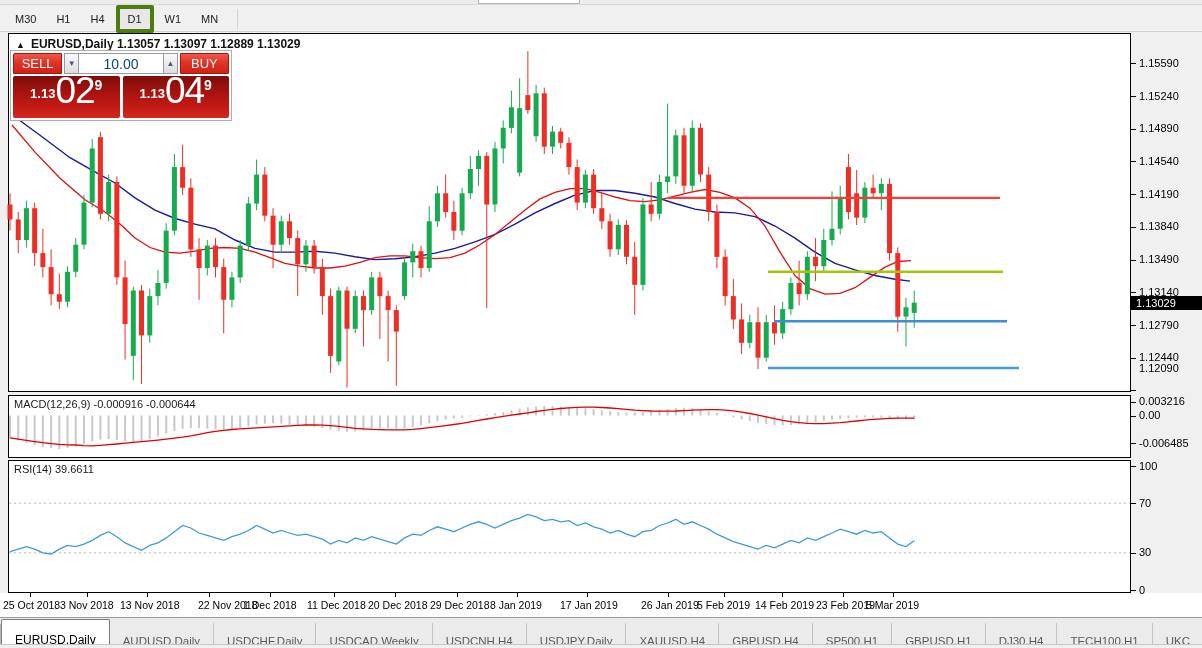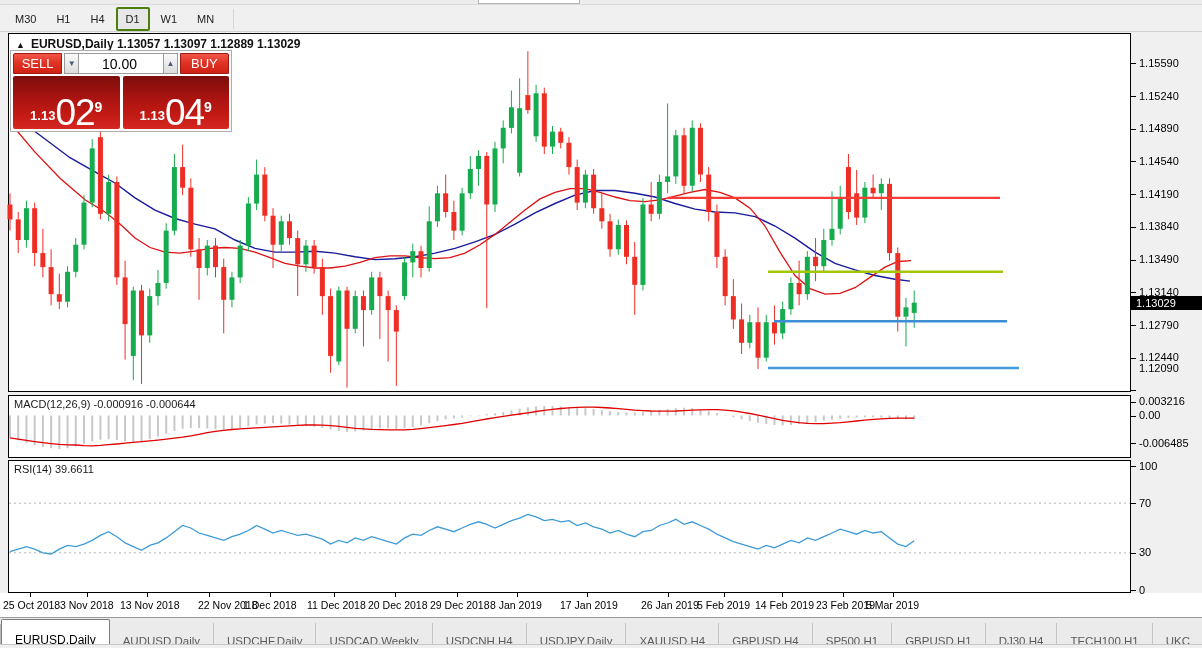--- a/index.html
+++ b/index.html
@@ -4,21 +4,21 @@
 <style>
   * { margin:0; padding:0; box-sizing:border-box; }
   html,body { width:1202px; height:648px; overflow:hidden; }
   body { font-family:"Liberation Sans", sans-serif; background:#f0f0f0; position:relative; }
 
   
   #top-sliver { position:absolute; left:0; top:0; width:1202px; height:5px; background:#ececec; border-bottom:1px solid #d9d9d9; }
   #top-sliver .white-box { position:absolute; left:478px; top:0; width:102px; height:4px; background:#fff; border:1px solid #b5b5b5; border-top:none; }
   #tf-toolbar { position:absolute; left:0; top:6px; width:1202px; height:26px; background:#f0f0f0; border-bottom:1px solid #d0d0d0; display:flex; align-items:center; padding-left:6px; }
   .tf-btn { font-size:11px; color:#222; padding:4px 8px; margin-right:2px; border:1px solid transparent; border-radius:2px; cursor:default; }
-  .tf-btn.active { background:#e7e7e7; border:2px solid #4d7c0f; }
+  .tf-btn.active { background:#e7e7e7; border:4px solid #4d7c0f; }
   #tf-sep { width:1px; height:20px; background:#d5d5d5; margin-left:8px; }
 
   
   .panel { position:absolute; background:#fff; border:1px solid #000; }
   #main-panel { left:8px; top:33px; width:1123px; height:359px; }
   #macd-panel { left:8px; top:395px; width:1123px; height:63px; }
   #rsi-panel  { left:8px; top:460px; width:1123px; height:133px; }
   #chart-svg { position:absolute; left:0; top:0; z-index:5; pointer-events:none; }
 
   #symbol-header { position:absolute; left:16px; top:37px; z-index:8; font-size:12px; font-weight:bold; color:#111; }
@@ -37,23 +37,23 @@
   .date-label { position:absolute; top:6px; font-size:10.5px; color:#000; white-space:nowrap; }
   .date-tick { position:absolute; top:0; width:1px; height:4px; background:#000; }
 
   
   #trade-panel { position:absolute; left:10px; top:50px; width:222px; z-index:10; background:#fdfdfd; border:1px solid #adadad; padding:2px; }
   #trade-row1 { display:flex; height:21px; margin-bottom:2px; }
   .trade-btn { width:50px; color:#fff; font-size:13px; text-align:center; line-height:20px; background:linear-gradient(180deg,#f1574a 0%,#e03427 45%,#cf2013 100%); border:1px solid #9e1a10; cursor:pointer; }
   #sell-btn { border-radius:2px 0 0 0; }
   #buy-btn  { border-radius:0 2px 0 0; }
   .spin-btn { width:15px; background:linear-gradient(180deg,#fafafa,#dcdcdc); border:1px solid #9a9a9a; color:#4a5b7c; font-size:8px; line-height:19px; text-align:center; cursor:pointer; }
-  #vol-input { width:84px; border:1px solid #9a9a9a; border-left:none; border-right:none; font-size:14px; text-align:left; color:#000000; font-family:"Liberation Sans",sans-serif;padding-left:23px; }
+  #vol-input { width:84px; border:1px solid #9a9a9a; border-left:none; border-right:none; font-size:14px; text-align:center; color:#0c4a6e; font-family:"Liberation Sans",sans-serif; }
   #trade-row2 { display:flex; gap:3px; }
-  .price-tile { flex:1; height:53px; color:#fff; background:linear-gradient(180deg,#7c0d0a 0%,#a81310 40%,#c41b15 75%,#d62721 100%); border-radius:2px; display:flex; align-items:flex-end; justify-content:center; padding-bottom:0; cursor:pointer; position:relative; }
+  .price-tile { flex:1; height:42px; color:#fff; background:linear-gradient(180deg,#7c0d0a 0%,#a81310 40%,#c41b15 75%,#d62721 100%); border-radius:2px; display:flex; align-items:flex-end; justify-content:center; padding-bottom:11px; cursor:pointer; position:relative; }
   .price-tile .prefix { font-size:13px; font-weight:bold; line-height:26px; }
   .price-tile .big { font-size:37px; line-height:33px; letter-spacing:-1px; }
   .price-tile .sup { font-size:14px; font-weight:bold; position:relative; top:-14px; }
 
   
   #tab-bar { position:absolute; left:0; top:617px; width:1202px; height:27px; background:#ebebeb; border-top:1px solid #9a9a9a; display:flex; align-items:flex-end; overflow:hidden; }
   #tab-stub { width:10px; height:20px; border-right:1px solid #b9b9b9; background:#ebebeb; }
   .sym-tab { height:21px; line-height:20px; font-size:11.5px; color:#5a5a5a; padding:8px 13px; border-right:1px solid #c3c3c3; white-space:nowrap; cursor:pointer; background:#ebebeb; }
   .sym-tab.active { background:#fff; color:#000; border:1px solid #7d7d7d; border-bottom:none; height:25px; line-height:24px; font-size:12px; border-radius:2px 2px 0 0; }
   #status-strip { position:absolute; left:0; top:644px; width:1202px; height:4px; background:#f0f0f0; border-top:1px solid #c6c6c6; }

